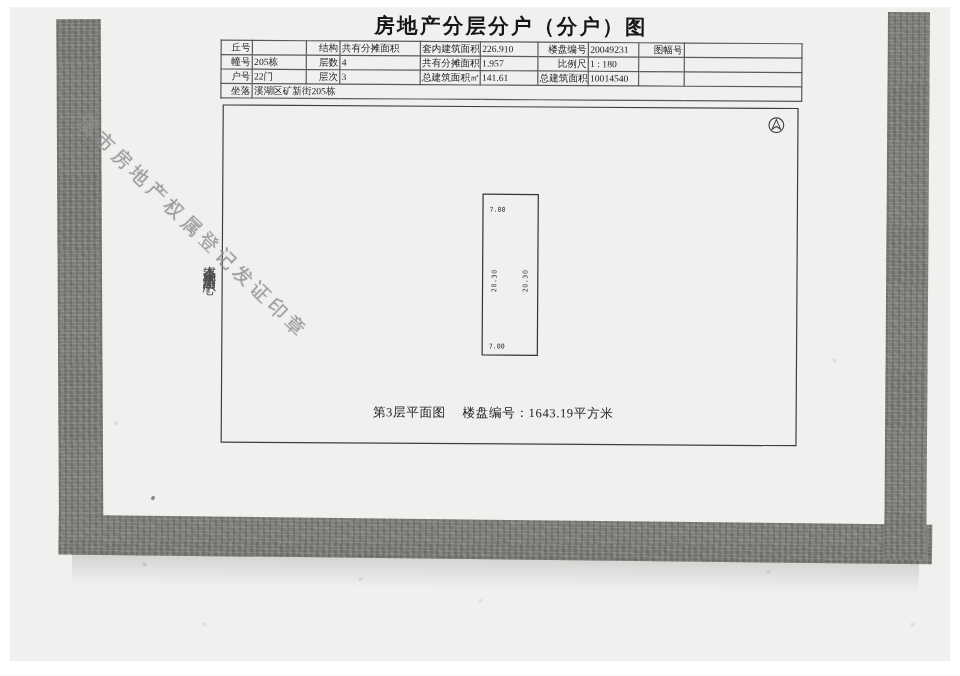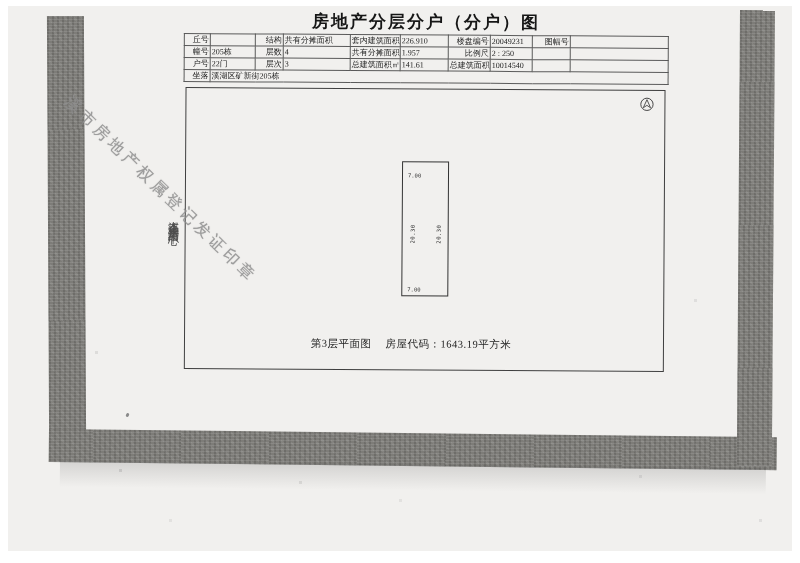--- a/index.html
+++ b/index.html
@@ -151,21 +151,21 @@
       <td class="val"></td>
     </tr>
     <tr>
       <td class="lab">幢号</td>
       <td class="val">205栋</td>
       <td class="lab">层数</td>
       <td class="val">4</td>
       <td class="lab">共有分摊面积㎡</td>
       <td class="val">1.957</td>
       <td class="lab">比例尺</td>
-      <td class="val">2 : 250</td>
+      <td class="val">1 : 180</td>
       <td class="lab"></td>
       <td class="val"></td>
     </tr>
     <tr>
       <td class="lab">户号</td>
       <td class="val">22门</td>
       <td class="lab">层次</td>
       <td class="val">3</td>
       <td class="lab">总建筑面积㎡</td>
       <td class="val">141.61</td>
@@ -190,17 +190,17 @@
     </span>
 
     <div class="unit-rect">
       <span class="dim dim-top">7.00</span>
       <span class="dim-v dim-left">20.30</span>
       <span class="dim-v dim-right">20.30</span>
       <span class="dim dim-bottom">7.00</span>
     </div>
 
     <div class="plan-caption">
-      <span>第3层平面图</span><span class="gap"></span><span>房屋代码：1643.19平方米</span>
+      <span>第3层平面图</span><span class="gap"></span><span>楼盘编号：1643.19平方米</span>
     </div>
   </div>
 
 </div>
 
 </body></html>

